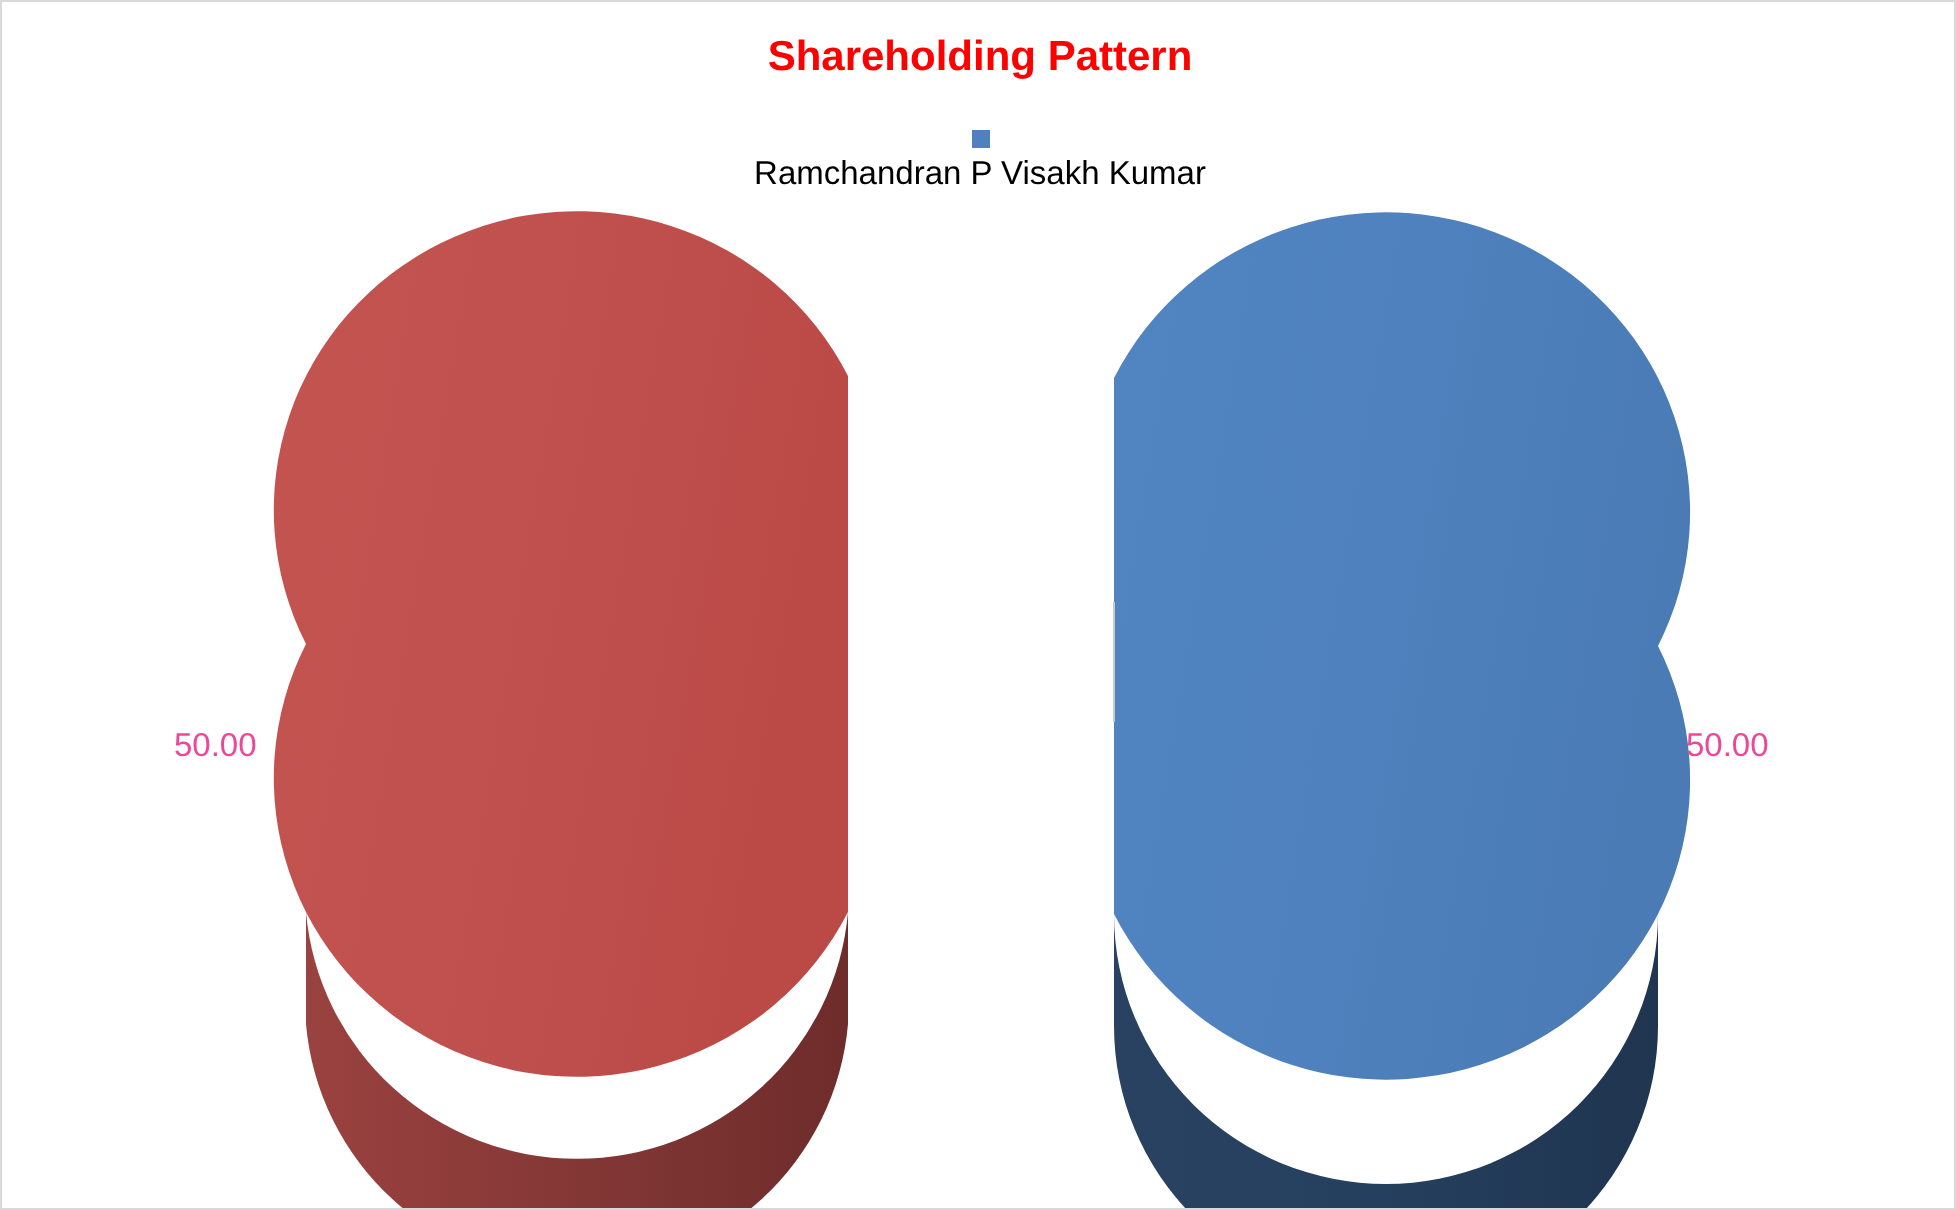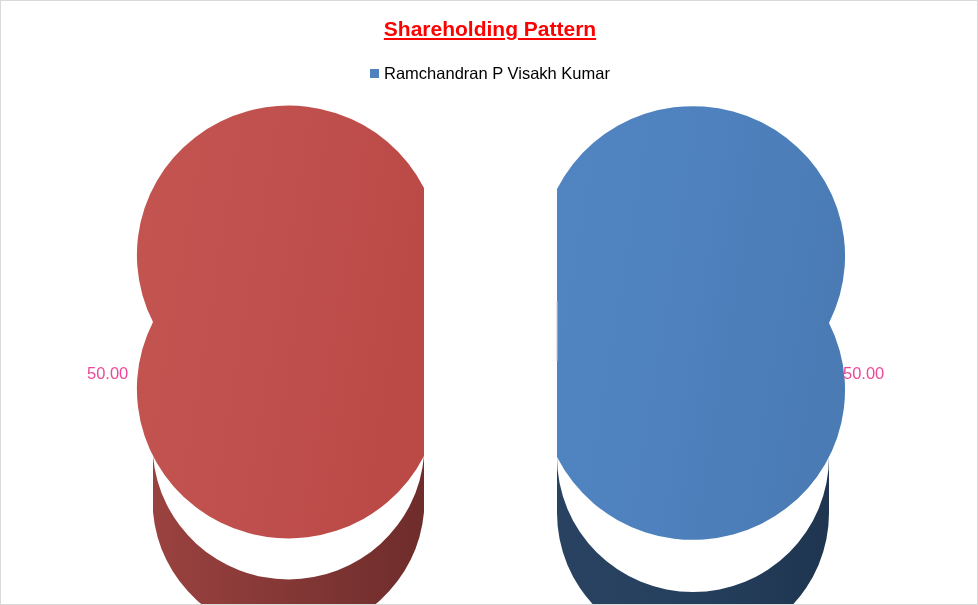--- a/index.html
+++ b/index.html
@@ -23,37 +23,37 @@
     position: absolute;
     left: 0;
     top: 16px;
     width: 978px;
     text-align: center;
     font-size: 21px;
     font-weight: bold;
     color: #FF0000;
     letter-spacing: 0px;
     white-space: nowrap;
-    text-decoration: underline;
   }
   #legend {
     position: absolute;
     left: 0;
     top: 64px;
     width: 978px;
     display: flex;
     justify-content: center;
     align-items: center;
     gap: 58px;
   }
   .legend-entry {
     display: flex;
     align-items: center;
     gap: 5px;
     white-space: nowrap;
+    flex-direction: column;
   }
   .legend-swatch {
     width: 9px;
     height: 9px;
     display: block;
     flex: 0 0 auto;
   }
   .legend-label {
     font-size: 16.5px;
     color: #000000;

